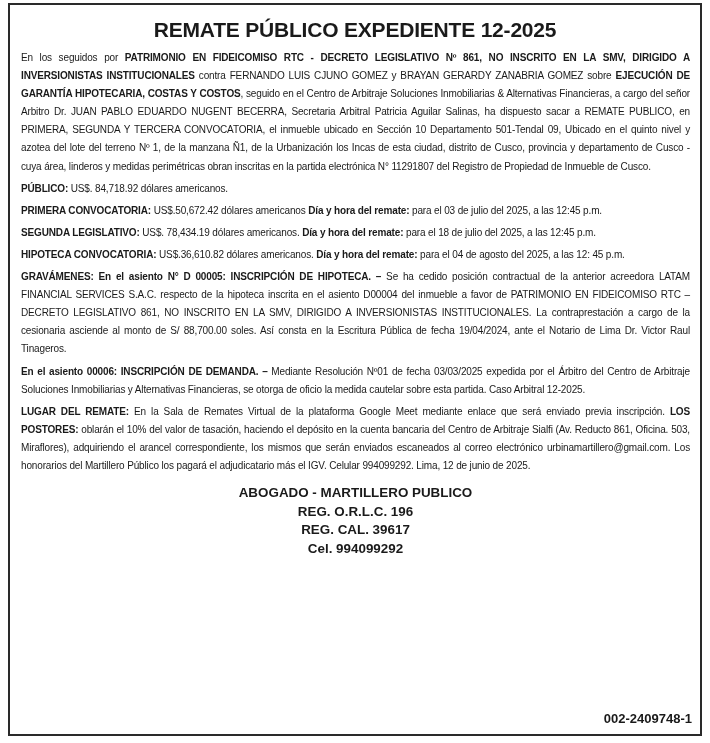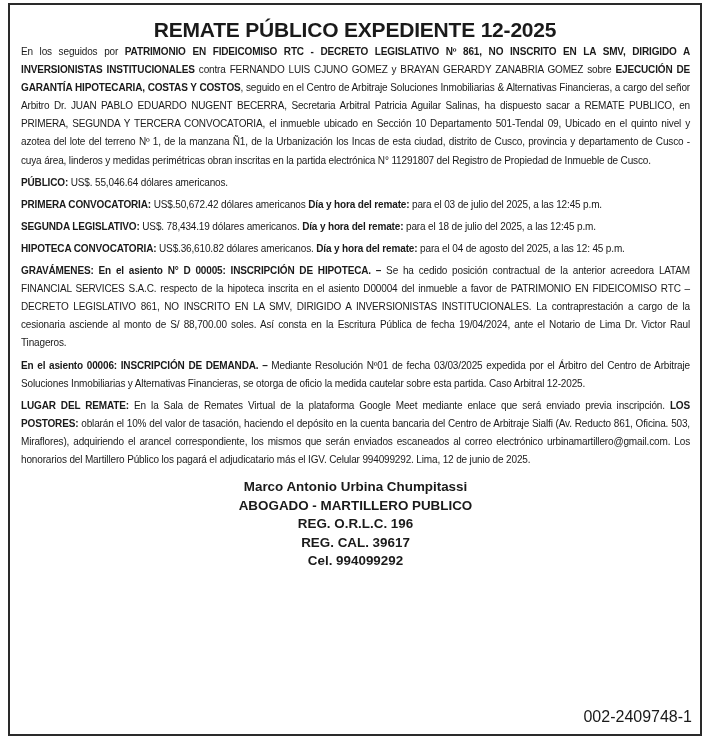--- a/index.html
+++ b/index.html
@@ -1,54 +1,53 @@
 <!DOCTYPE html>
 <html><head>
 <meta charset="utf-8">
 <style>
   html, body { margin: 0; padding: 0; background: #ffffff; }
   body { width: 710px; height: 743px; position: relative; overflow: hidden;
     font-family: "Liberation Sans", sans-serif; color: #1a1a1a; }
   .notice { position: absolute; left: 8px; top: 3px; width: 690px; height: 729px;
     border: 2px solid #2a2a2a; box-sizing: content-box; background: #fff; }
   .title { text-align: center; font-weight: bold; font-size: 21px; letter-spacing: -0.2px;
-    margin-top: 12px; line-height: 26px; color: #1a1a1a; }
+    margin-top: 12px; margin-bottom: 6px; line-height: 26px; color: #1a1a1a; }
   .body { padding: 0 10px 0 11px; }
   p { margin: 0 0 4px 0; font-size: 10px; line-height: 18.1px; text-align: justify;
     letter-spacing: -0.15px; }
   b { font-weight: bold; }
   .u { }
   .sign { text-align: center; font-weight: bold; font-size: 13.4px; line-height: 18.5px; margin-top: 9px; }
   .sign div { margin: 0; }
-  .code { position: absolute; right: 8px; bottom: 8px; font-weight: normal; font-size: 16px; padding-left: 32px; }
+  .code { position: absolute; right: 8px; bottom: 8px; font-weight: bold; font-size: 13px; padding-left: 32px; }
 </style>
 </head>
 <body>
 
 <div class="notice">
   <div class="title">REMATE PÚBLICO EXPEDIENTE 12-2025</div>
   <div class="body">
     <p><span>En los seguidos por </span><b>PATRIMONIO EN FIDEICOMISO RTC - DECRETO LEGISLATIVO Nº 861, NO INSCRITO EN LA SMV, DIRIGIDO A INVERSIONISTAS INSTITUCIONALES</b><span> contra FERNANDO LUIS CJUNO GOMEZ y BRAYAN GERARDY ZANABRIA GOMEZ sobre </span><b>EJECUCIÓN DE GARANTÍA HIPOTECARIA, COSTAS Y COSTOS</b><span>, seguido en el Centro de Arbitraje Soluciones Inmobiliarias &amp; Alternativas Financieras, a cargo del señor Arbitro Dr. JUAN PABLO EDUARDO NUGENT BECERRA, Secretaria Arbitral Patricia Aguilar Salinas, ha dispuesto sacar a REMATE PUBLICO, en PRIMERA, SEGUNDA Y TERCERA CONVOCATORIA, el inmueble ubicado en Sección 10 Departamento 501-Tendal 09, Ubicado en el quinto nivel y azotea del lote del terreno Nº 1, de la manzana Ñ1, de la Urbanización los Incas de esta ciudad, distrito de Cusco, provincia y departamento de Cusco - cuya área, linderos y medidas perimétricas obran inscritas en la partida electrónica N° 11291807 del Registro de Propiedad de Inmueble de Cusco.</span></p>
 
-    <p><b>PÚBLICO:</b><span> US$. 55,046.64  dólares americanos.</span></p>
+    <p><b>PÚBLICO:</b><span> US$. 84,718.92  dólares americanos.</span></p>
 
     <p><b>PRIMERA CONVOCATORIA:</b><span> US$.50,672.42 dólares americanos </span><b>Día y hora del remate:</b><span> para el 03 de julio del 2025, a las 12:45 p.m.</span></p>
 
     <p><b>SEGUNDA LEGISLATIVO:</b><span> US$. 78,434.19 dólares americanos. </span><b>Día y hora del remate:</b><span> para el 18 de julio del 2025, a las 12:45 p.m.</span></p>
 
     <p><b>HIPOTECA CONVOCATORIA:</b><span> US$.36,610.82 dólares americanos. </span><b>Día y hora del remate:</b><span> para el 04 de agosto del 2025, a las 12: 45 p.m.</span></p>
 
     <p><b class="u">GRAVÁMENES</b><b>:</b><b> En el asiento N° D 00005: INSCRIPCIÓN DE HIPOTECA. –</b><span> Se ha cedido posición contractual de la anterior acreedora LATAM FINANCIAL SERVICES S.A.C. respecto de la hipoteca inscrita en el asiento D00004 del inmueble a favor de PATRIMONIO EN FIDEICOMISO RTC – DECRETO LEGISLATIVO 861, NO INSCRITO EN LA SMV, DIRIGIDO A INVERSIONISTAS INSTITUCIONALES. La contraprestación a cargo de la cesionaria asciende al monto de S/ 88,700.00 soles. Así consta en la Escritura Pública de fecha 19/04/2024, ante el Notario de Lima Dr. Victor Raul Tinageros.</span></p>
 
     <p><b>En el asiento 00006: INSCRIPCIÓN DE DEMANDA. –</b><span> Mediante Resolución Nº01 de fecha 03/03/2025 expedida por el Árbitro del Centro de Arbitraje Soluciones Inmobiliarias y Alternativas Financieras, se otorga de oficio la medida cautelar sobre esta partida. Caso Arbitral 12-2025.</span></p>
 
     <p><b class="u">LUGAR DEL REMATE</b><b>:</b><span> En la Sala de Remates Virtual de la plataforma Google Meet mediante enlace que será enviado previa inscripción. </span><b class="u">LOS POSTORES</b><b>:</b><span> oblarán el 10% del valor de tasación, haciendo el depósito en la cuenta bancaria del Centro de Arbitraje Sialfi (Av. Reducto 861, Oficina. 503, Miraflores), adquiriendo el arancel correspondiente, los mismos que serán enviados escaneados al correo electrónico urbinamartillero@gmail.com. Los honorarios del Martillero Público los pagará el adjudicatario más el IGV. Celular 994099292. Lima, 12 de junio de 2025.</span></p>
 
     <div class="sign">
-      <div>Marco Antonio Urbina Chumpitassi</div>
       <div>ABOGADO - MARTILLERO PUBLICO</div>
       <div>REG. O.R.L.C. 196</div>
       <div>REG. CAL. 39617</div>
       <div>Cel. 994099292</div>
     </div>
   </div>
   <div class="code">002-2409748-1</div>
 </div>
 
 </body></html>

